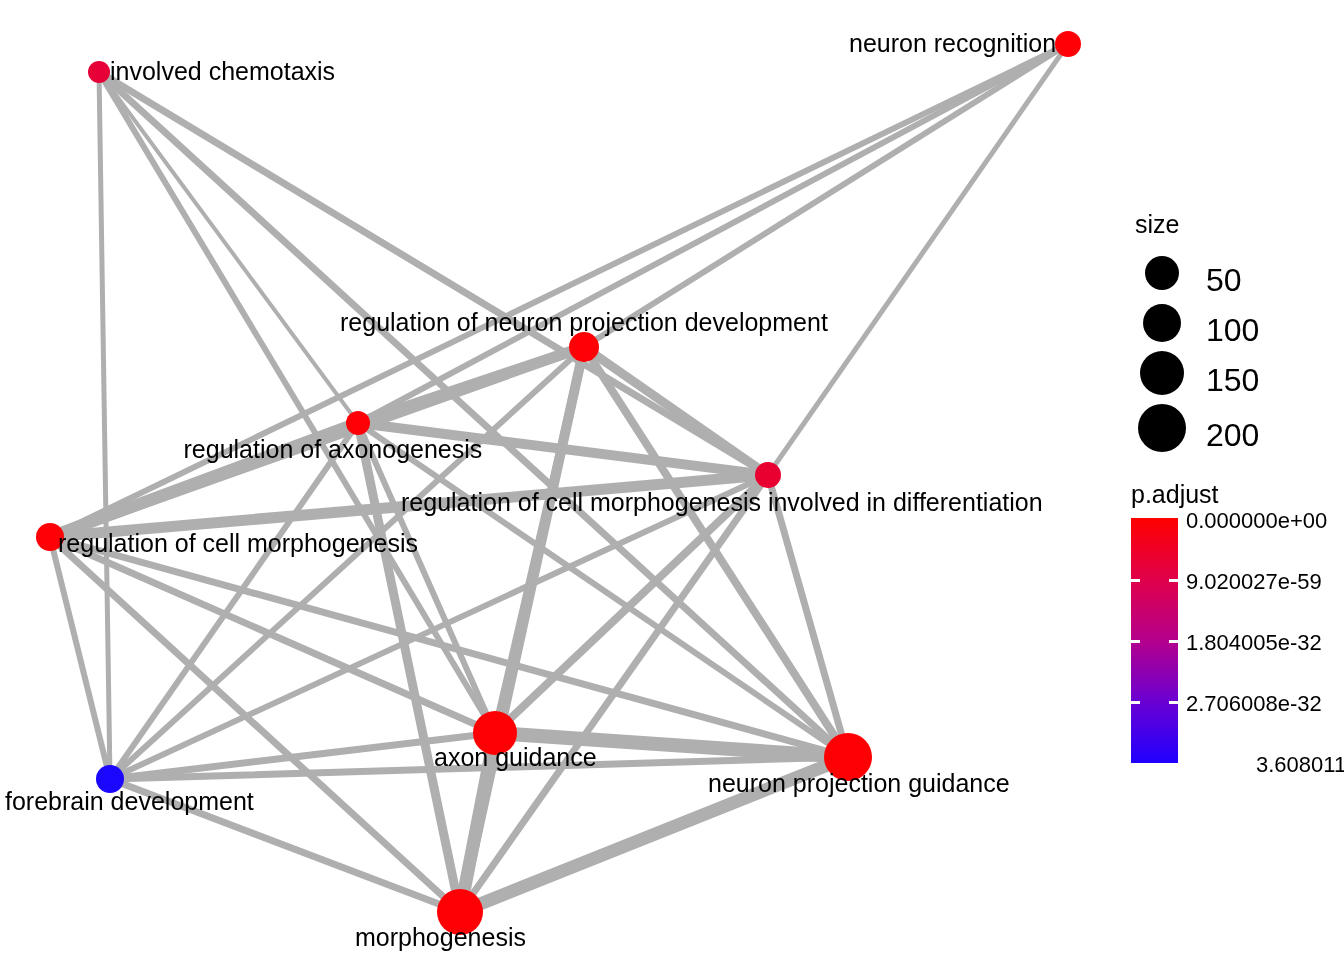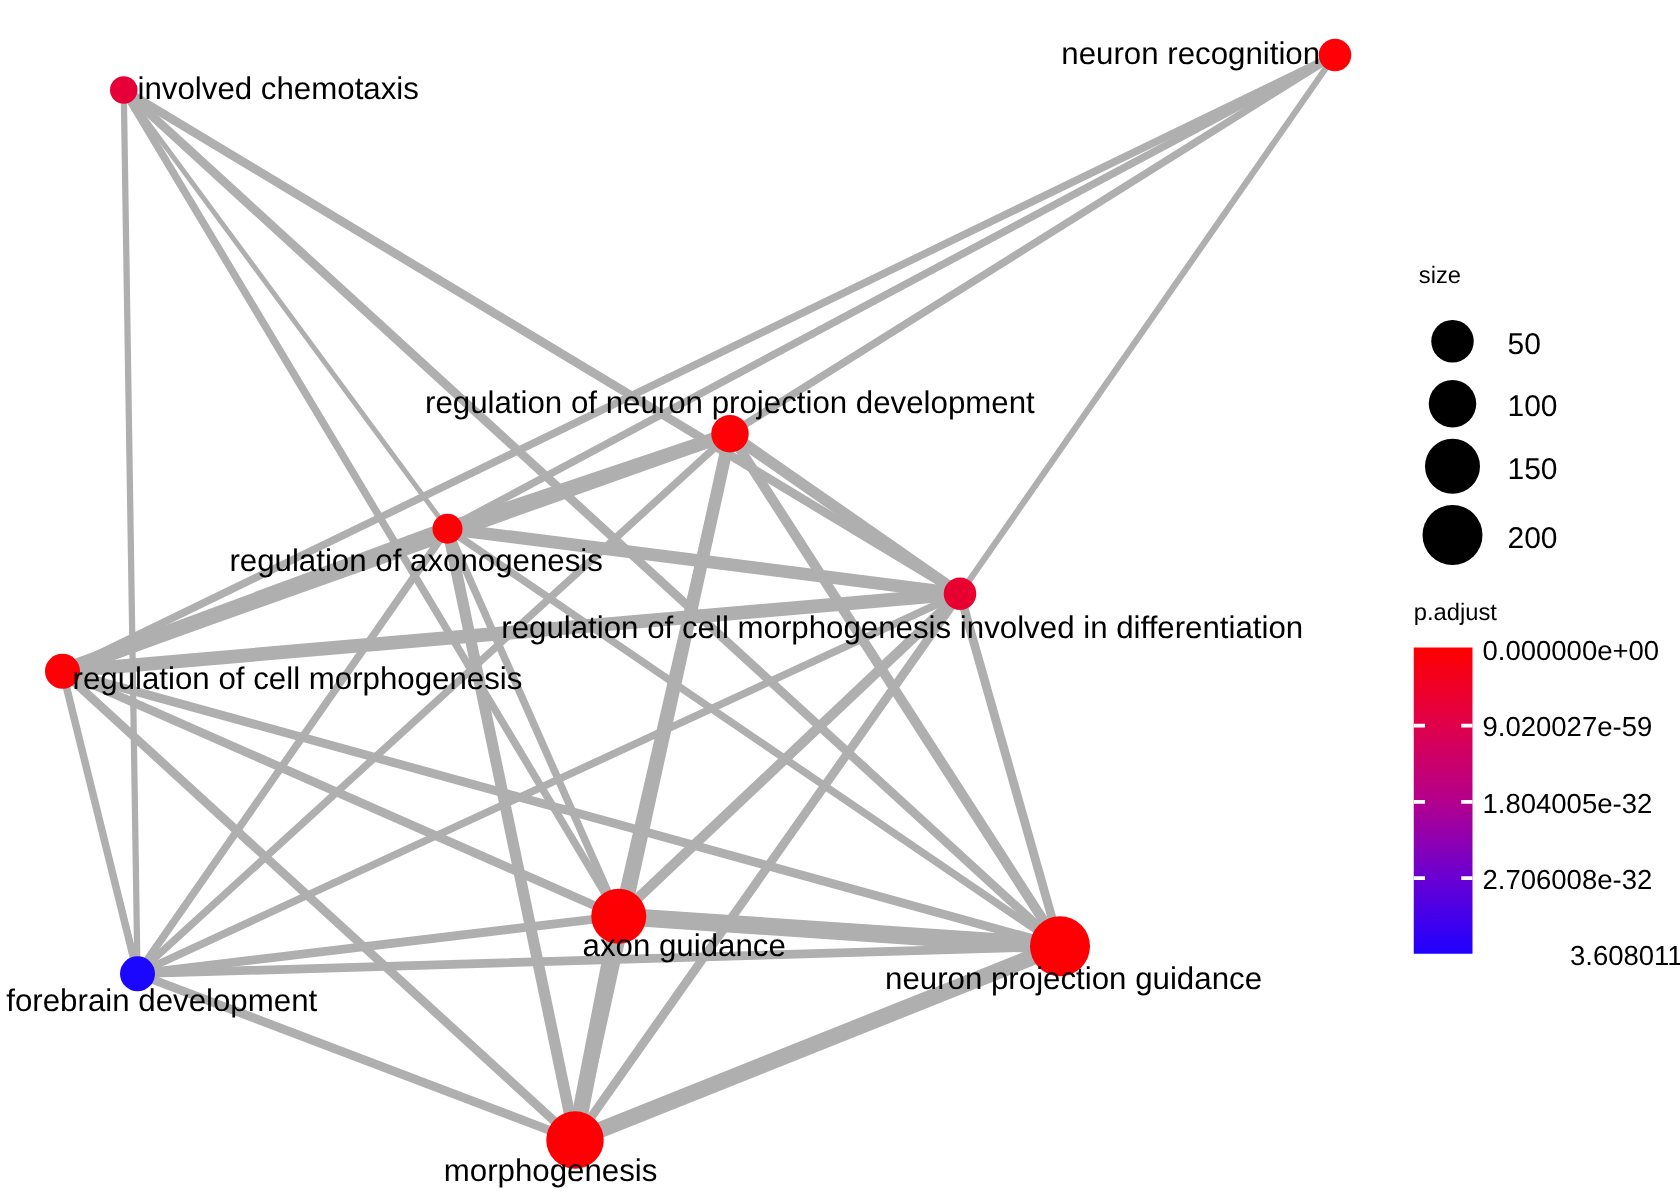--- a/index.html
+++ b/index.html
@@ -31,28 +31,28 @@
     position: absolute;
     font-family: "Liberation Sans", sans-serif;
     font-size: 25px;
     color: #000000;
     white-space: nowrap;
     line-height: 1;
   }
   .legend-title {
     position: absolute;
     font-family: "Liberation Sans", sans-serif;
-    font-size: 19px;
+    font-size: 25px;
     color: #000000;
     white-space: nowrap;
   }
   .legend-size-label {
     position: absolute;
     font-family: "Liberation Sans", sans-serif;
-    font-size: 24px;
+    font-size: 32px;
     color: #000000;
     white-space: nowrap;
   }
   .legend-color-label {
     position: absolute;
     font-family: "Liberation Sans", sans-serif;
     font-size: 22px;
     color: #000000;
     white-space: nowrap;
   }
@@ -129,21 +129,21 @@
   </svg>
 
   <div id="node-label-layer">
       <div class="node-label" style="top: 59px; left: 110px;">involved chemotaxis</div>
       <div class="node-label" style="top: 31px; left: 849px;">neuron recognition</div>
       <div class="node-label" style="top: 310px; left: 340px;">regulation of neuron projection development</div>
       <div class="node-label" style="top: 437px; left: 183.5px;">regulation of axonogenesis</div>
       <div class="node-label" style="top: 490px; left: 401px;">regulation of cell morphogenesis involved in differentiation</div>
       <div class="node-label" style="top: 531px; left: 58px;">regulation of cell morphogenesis</div>
       <div class="node-label" style="top: 789px; left: 5px;">forebrain development</div>
-      <div class="node-label" style="top: 745px; left: 434px; margin-left: 32px;">axon guidance</div>
+      <div class="node-label" style="top: 745px; left: 434px;">axon guidance</div>
       <div class="node-label" style="top: 771px; left: 708px;">neuron projection guidance</div>
       <div class="node-label" style="top: 925px; left: 355px;">morphogenesis</div>
     </div>
 
   <div class="legend-title" style="left:1135px; top:210px;">size</div>
 
   <svg id="size-legend-svg" style="position:absolute; left:0; top:0; width:1344px; height:960px; pointer-events:none;">
     <g id="size-legend-layer">
         <circle cx="1162" cy="273" r="17" fill="#000000"></circle>
         <circle cx="1162" cy="323" r="19" fill="#000000"></circle>

